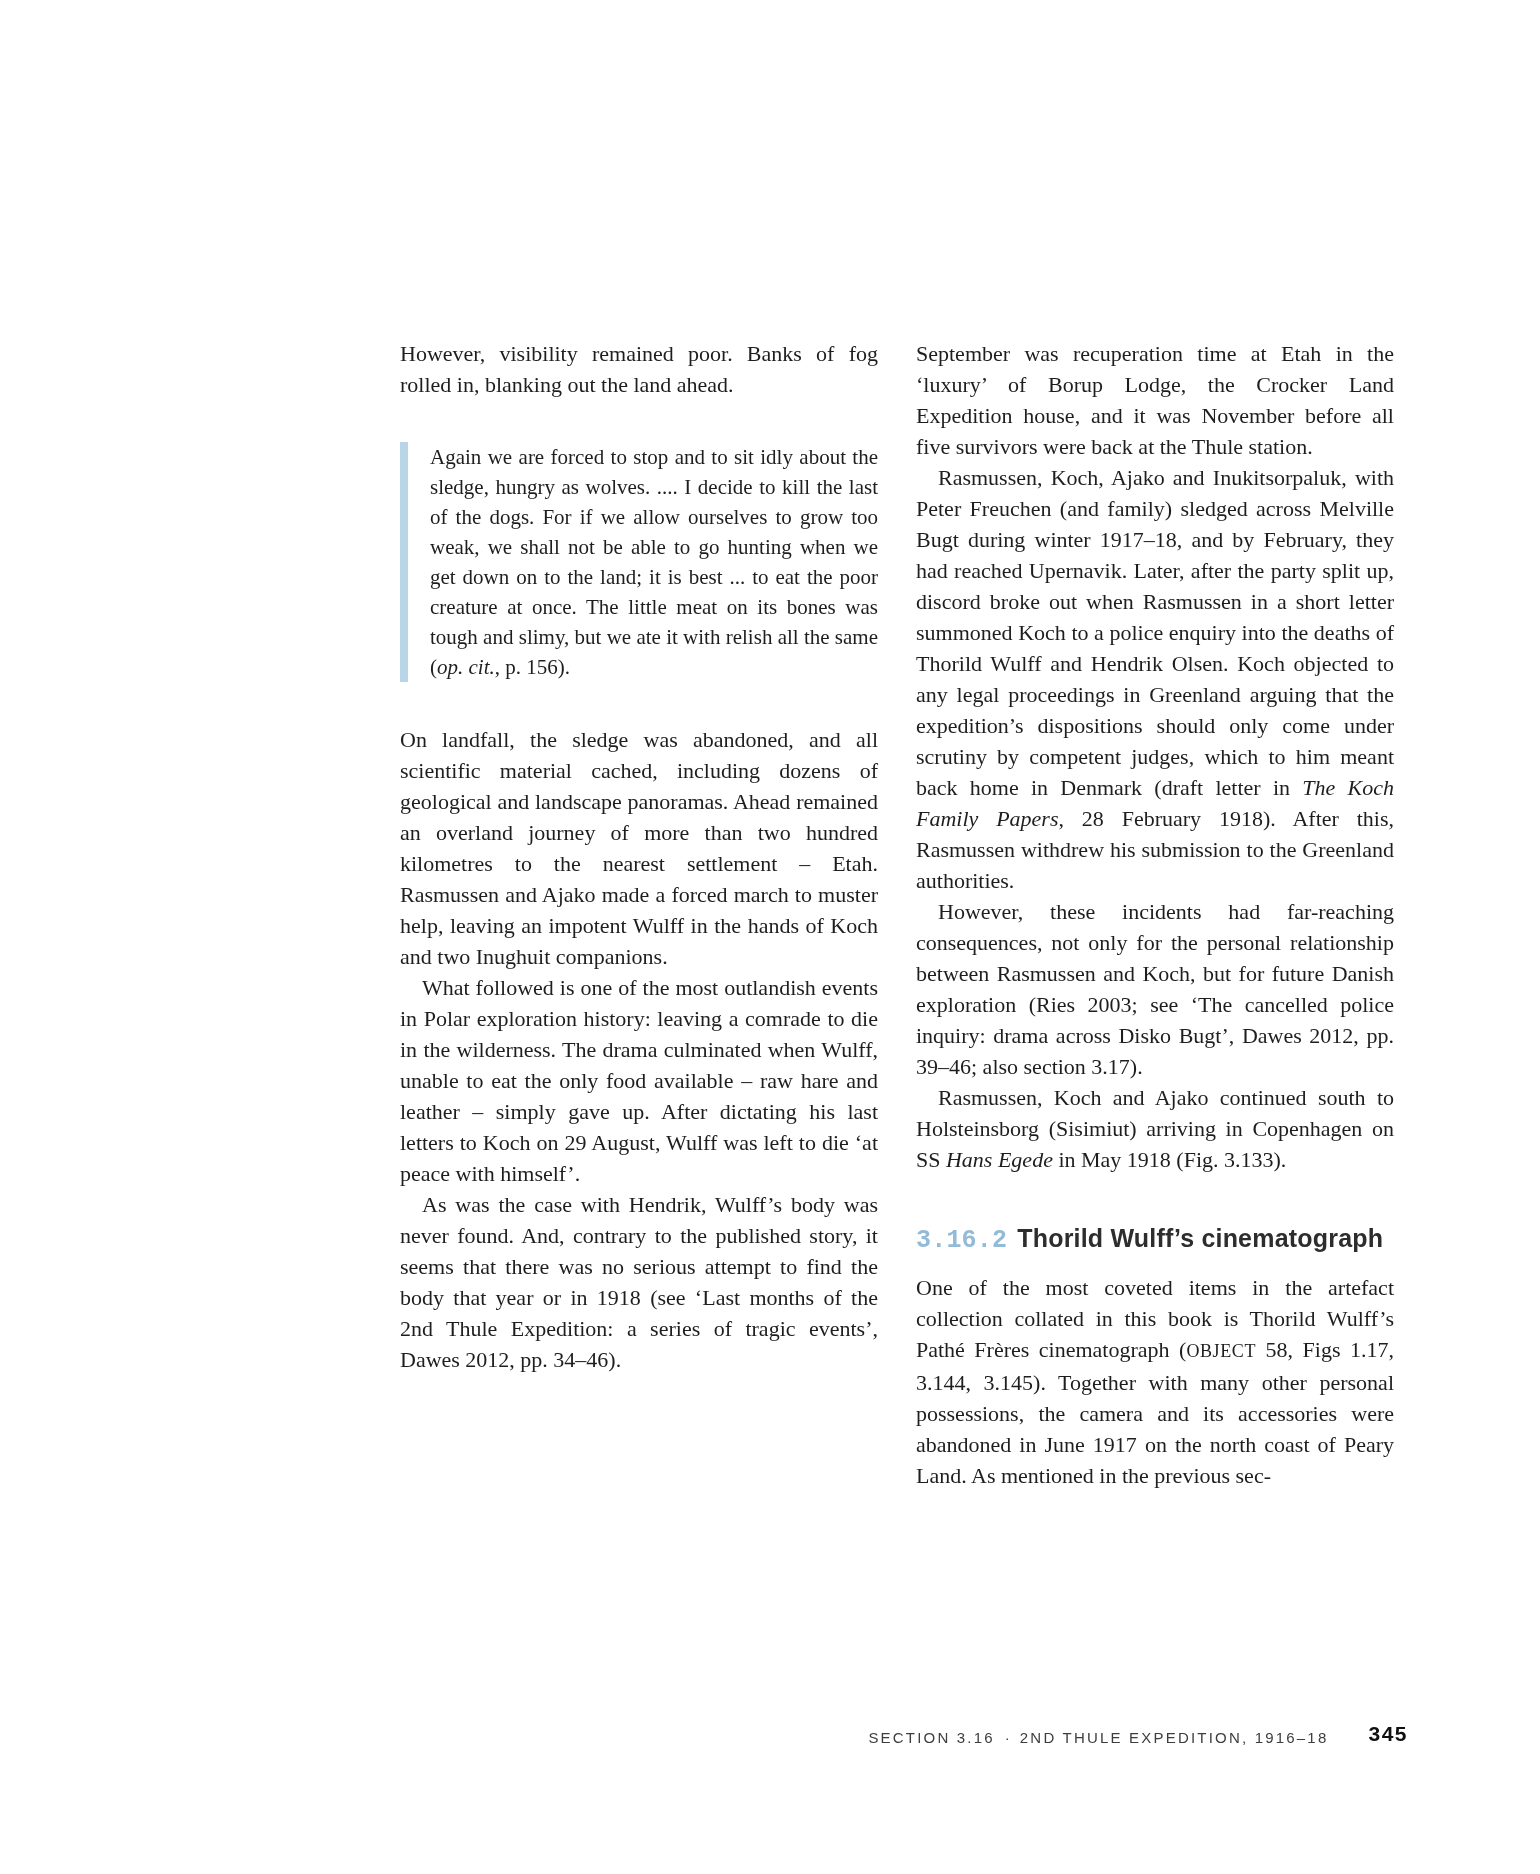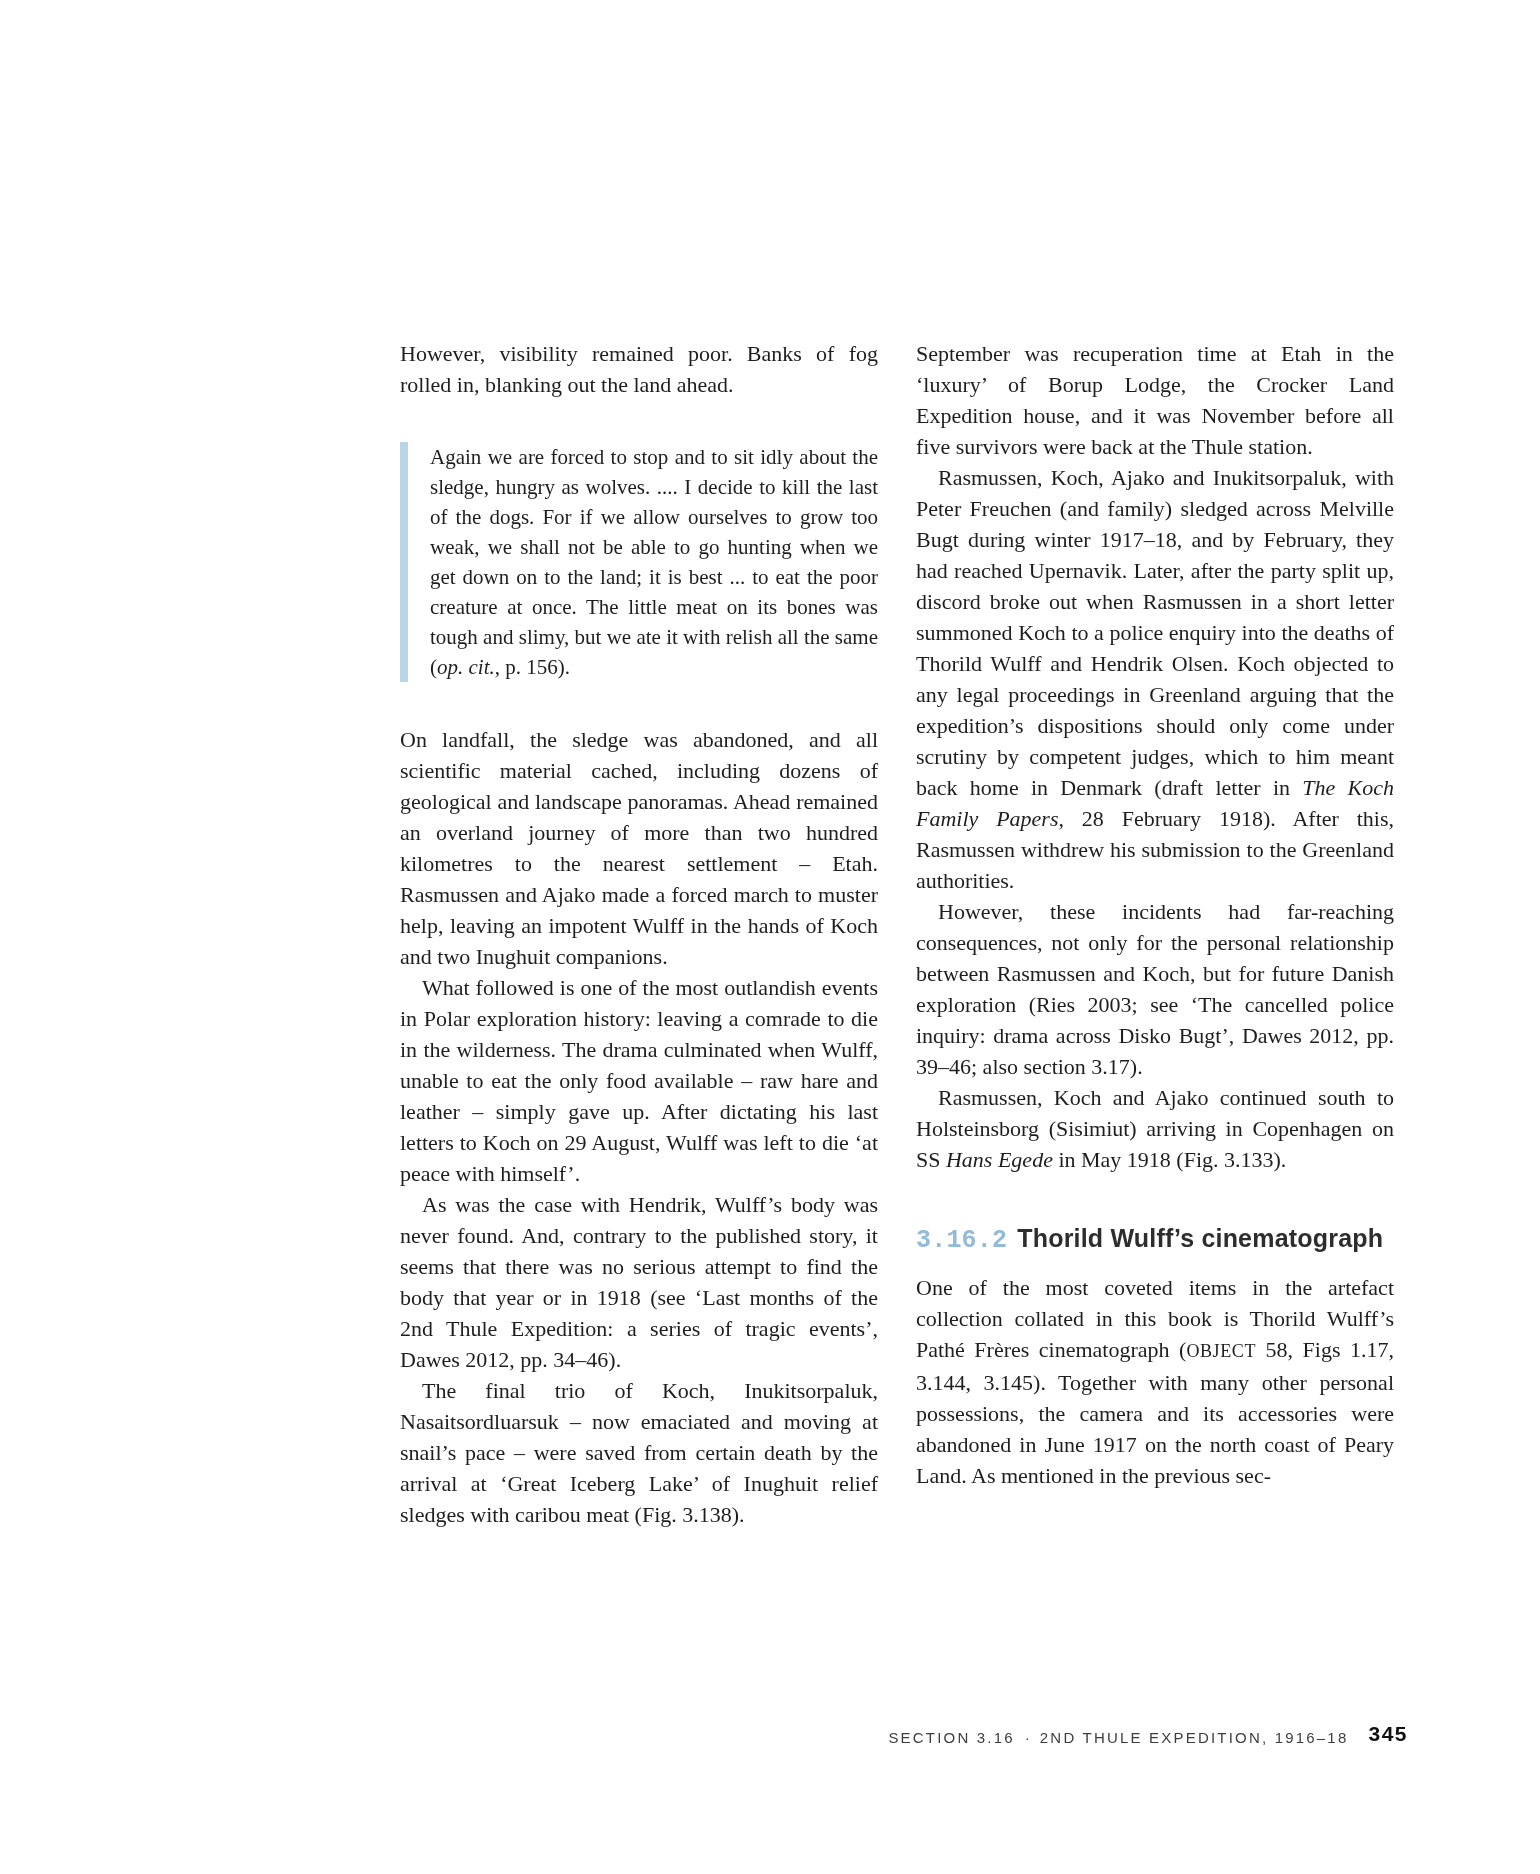--- a/index.html
+++ b/index.html
@@ -43,36 +43,35 @@
     position:absolute;top:1722px;left:400px;right:132px;
     display:flex;justify-content:flex-end;align-items:flex-end;
     font-family:"Liberation Sans","DejaVu Sans",sans-serif;
     white-space:nowrap;
   }
   .footer .label,.footer .chapter{
     font-size:15px;letter-spacing:2.2px;color:#3d3d3d;
   }
   .footer .sep{margin:0 10px;color:#3d3d3d;font-size:15px;}
   .footer .pagenum{
-    margin-left:20px;font-weight:bold;font-size:21px;
+    margin-left:40px;font-weight:bold;font-size:21px;
     letter-spacing:1.5px;color:#101010;
   }
 </style>
 </head>
 <body>
 
 <div class="content">
 
   <div class="col">
     <p><span>However, visibility remained poor. Banks of fog rolled in, blanking out the land ahead.</span></p>
     <blockquote style="border-left-color: rgb(185, 214, 233);"><span>Again we are forced to stop and to sit idly about the sledge, hungry as wolves. .... I decide to kill the last of the dogs. For if we allow ourselves to grow too weak, we shall not be able to go hunting when we get down on to the land; it is best ... to eat the poor creature at once. The little meat on its bones was tough and slimy, but we ate it with relish all the same (</span><em>op. cit.</em><span>, p. 156).</span></blockquote>
     <p><span>On landfall, the sledge was abandoned, and all scientific material cached, including dozens of geological and landscape panoramas. Ahead remained an overland journey of more than two hundred kilometres to the nearest settlement – Etah. Rasmussen and Ajako made a forced march to muster help, leaving an impotent Wulff in the hands of Koch and two Inughuit companions.</span></p>
     <p class="indent"><span>What followed is one of the most outlandish events in Polar exploration history: leaving a comrade to die in the wilderness. The drama culminated when Wulff, unable to eat the only food available – raw hare and leather – simply gave up. After dictating his last letters to Koch on 29 August, Wulff was left to die ‘at peace with himself’.</span></p>
     <p class="indent"><span>As was the case with Hendrik, Wulff’s body was never found. And, contrary to the published story, it seems that there was no serious attempt to find the body that year or in 1918 (see ‘Last months of the 2nd Thule Expedition: a series of tragic events’, Dawes 2012, pp. 34–46).</span></p>
-    <p class="indent"><span>The final trio of Koch, Inukitsorpaluk, Nasaitsordluarsuk – now emaciated and moving at snail’s pace – were saved from certain death by the arrival at ‘Great Iceberg Lake’ of Inughuit relief sledges with caribou meat (Fig. 3.138).</span></p>
   </div>
 
   <div class="col">
     <p><span>September was recuperation time at Etah in the ‘luxury’ of Borup Lodge, the Crocker Land Expedition house, and it was November before all five survivors were back at the Thule station.</span></p>
     <p class="indent"><span>Rasmussen, Koch, Ajako and Inukitsorpaluk, with Peter Freuchen (and family) sledged across Melville Bugt during winter 1917–18, and by February, they had reached Upernavik. Later, after the party split up, discord broke out when Rasmussen in a short letter summoned Koch to a police enquiry into the deaths of Thorild Wulff and Hendrik Olsen. Koch objected to any legal proceedings in Greenland arguing that the expedition’s dispositions should only come under scrutiny by competent judges, which to him meant back home in Denmark (draft letter in </span><em>The Koch Family Papers</em><span>, 28 February 1918). After this, Rasmussen withdrew his submission to the Greenland authorities.</span></p>
     <p class="indent"><span>However, these incidents had far-reaching consequences, not only for the personal relationship between Rasmussen and Koch, but for future Danish exploration (Ries 2003; see ‘The cancelled police inquiry: drama across Disko Bugt’, Dawes 2012, pp. 39–46; also section 3.17).</span></p>
     <p class="indent"><span>Rasmussen, Koch and Ajako continued south to Holsteinsborg (Sisimiut) arriving in Copenhagen on SS </span><em>Hans Egede</em><span> in May 1918 (Fig. 3.133).</span></p>
     <h3 class="heading">
       <span class="num" style="color: rgb(147, 187, 216);">3.16.2</span><span>Thorild Wulff’s cinematograph</span>
     </h3>

